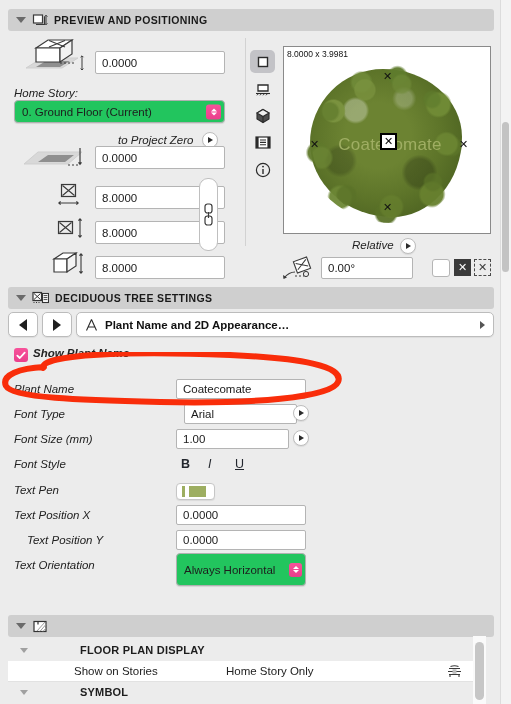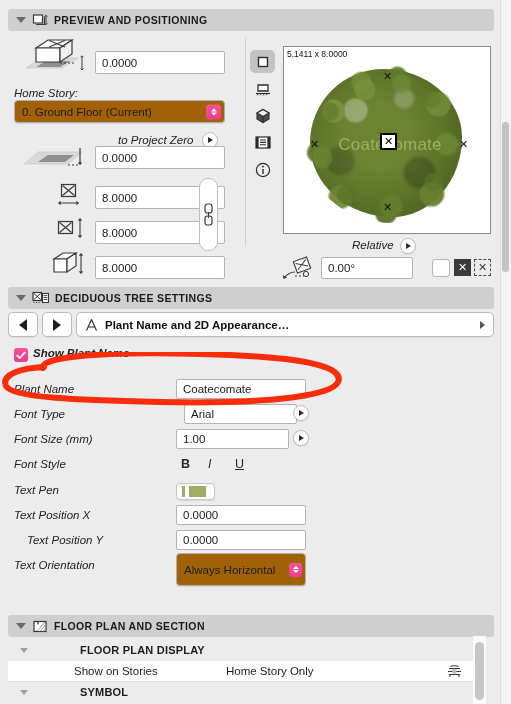--- a/index.html
+++ b/index.html
@@ -24,21 +24,21 @@
   .tri{ width:0;height:0;border-left:5px solid transparent;border-right:5px solid transparent;border-top:6px solid #6a6a6a; }
   .tri-sm{ width:0;height:0;border-left:4.5px solid transparent;border-right:4.5px solid transparent;border-top:5.5px solid #a0a0a0; }
 
   
   .lbl{ position:absolute; font-size:11.5px; color:#222; white-space:nowrap;font-style:italic; }
   .fld{
     position:absolute; background:#fff; border:1px solid #b4b4b4; border-radius:2px;
     font-size:11.5px; color:#1a1a1a; display:flex; align-items:center; padding-left:6px;
   }
   .popup{
-    position:absolute; background:#a16207; border:1px solid #b0b0b0; border-radius:4px;
+    position:absolute; background:#22c55e; border:1px solid #b0b0b0; border-radius:4px;
     font-size:11.5px; display:flex; align-items:center; padding-left:7px;
     box-shadow:0 1px 1px rgba(0,0,0,.10);
   }
   .stepper{
     position:absolute; right:3px; top:50%; transform:translateY(-50%);
     width:15px; height:15px; border-radius:3px;
     background:linear-gradient(#f7529a,#ea3f8c);
     display:flex; flex-direction:column; align-items:center; justify-content:center; gap:1px;
   }
   .stepper i{ display:block; width:0;height:0;border-left:3px solid transparent;border-right:3px solid transparent; }
@@ -279,21 +279,21 @@
   </div>
   <div class="railbtn" style="top:158px;">
     <svg width="16" height="16" viewBox="0 0 16 16">
       <circle cx="8" cy="8" r="6.6" fill="none" stroke="#2b2b2b" stroke-width="1.2"></circle>
       <circle cx="8" cy="4.6" r="0.95" fill="#2b2b2b"></circle>
       <path d="M8 6.9 v5" stroke="#2b2b2b" stroke-width="1.4"></path>
     </svg>
   </div>
 
   <div id="preview">
-    <div id="previewDim">5.1411 x 8.0000</div>
+    <div id="previewDim">8.0000 x 3.9981</div>
     <div id="canopy"></div>
     <div id="plantLabel">Coatecomate</div>
     <div class="hot" style="left:99px;top:24px;">✕</div>
     <div class="hot" style="left:26px;top:92px;">✕</div>
     <div class="hot" style="left:175px;top:92px;">✕</div>
     <div class="hot" style="left:99px;top:155px;">✕</div>
     <div id="centerNode">✕</div>
   </div>
 
   <div class="lbl" style="left:352px;top:239px;">Relative</div>
@@ -404,21 +404,20 @@
       </span>
   </div>
 
   <div class="sect-header" style="top:615px;">
     <span class="tri"></span>
     <svg width="16" height="15" viewBox="0 0 16 15">
       <rect x="2" y="2.5" width="12" height="10" fill="#fff" stroke="#333" stroke-width="1.2"></rect>
       <path d="M5 12 L13 3 M8 12.3 L14 5.4 M11 12.5 L14 9" stroke="#9a9a9a" stroke-width="1"></path>
       <path d="M2 2.5 h4 v3" fill="none" stroke="#333" stroke-width="1.2"></path>
     </svg>
-    <span class="sect-title">FLOOR PLAN AND SECTION</span>
   </div>
 
   <div style="position:absolute;left:8px;top:641px;width:478px;height:20px;">
     <span class="tri-sm" style="position:absolute;left:12px;top:7px;"></span>
     <span style="position:absolute;left:72px;top:3px;font-size:11px;font-weight:bold;letter-spacing:.2px;">FLOOR PLAN DISPLAY</span>
   </div>
 
   <div class="row-white" style="top:661px;height:21px;">
     <span class="tbl-lbl" style="left:66px;top:4px;">Show on Stories</span>
     <span class="tbl-val" style="left:218px;top:4px;">Home Story Only</span>

